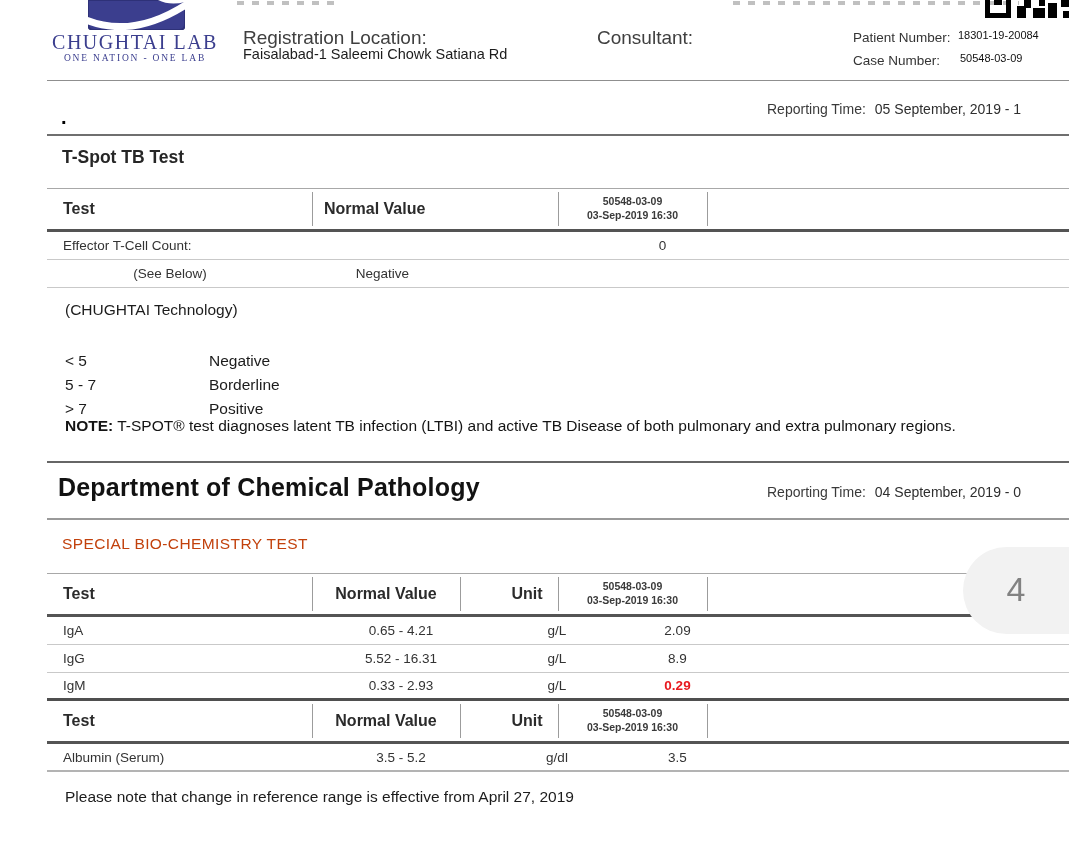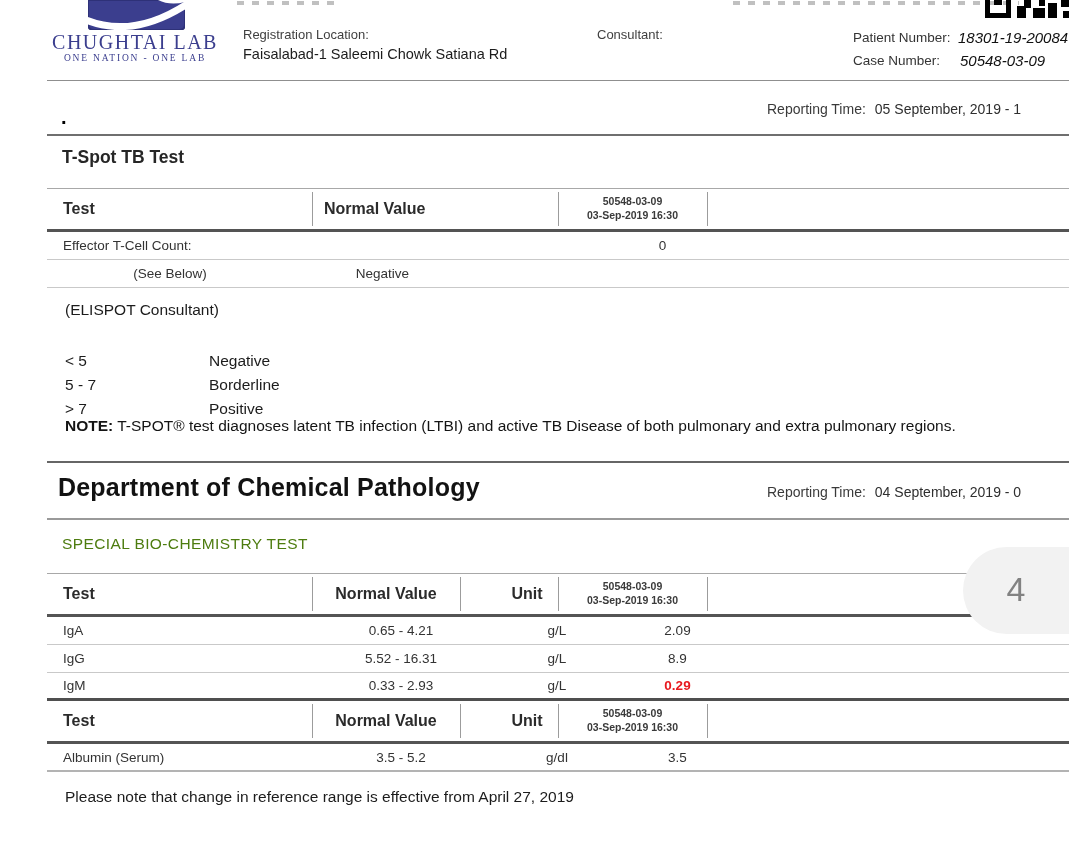--- a/index.html
+++ b/index.html
@@ -13,37 +13,37 @@
   
   .frag { height:4px; opacity:.55;
     background:repeating-linear-gradient(90deg,#8d8d8d 0 7px,transparent 7px 15px); }
 
   
   .logo-name { font-family:"Liberation Serif", serif; color:#3b3e8e;
     font-size:20px; letter-spacing:1.5px; text-align:center; }
   .logo-tag  { font-family:"Liberation Serif", serif; color:#3b3e8e;
     font-size:9.5px; letter-spacing:1.8px; text-align:center; }
 
-  .lbl  { font-size:13px; color:#3f3f3f; }
+  .lbl  { font-size:19px; color:#3f3f3f; }
   .val  { font-size:14.5px; color:#1c1c1c; }
   .idlbl{ font-size:13.5px; color:#343434; }
-  .idval{ font-size:15px; color:#111;font-style:italic; }
+  .idval{ font-size:11px; color:#111; }
 
   .rule { left:47px; width:1022px; }
   .rule-1 { height:1px; background:#8f8f8f; }
   .rule-2 { height:2px; background:#6f6f6f; }
   .rule-3 { height:2px; background:#666; }
   .rule-4 { height:2px; background:#9a9a9a; }
 
   .reporting { white-space:nowrap; overflow:hidden; font-size:14px; color:#3a3a3a; }
   .reporting .rv { margin-left:9px; color:#2f2f2f; }
 
   .sec-title { font-size:17.5px; font-weight:bold; color:#262626;text-align:right; }
   .dept-title{ font-size:25px; font-weight:bold; color:#121212; letter-spacing:.2px; }
-  .sub-title { font-size:15.5px; color:#4d7c0f; letter-spacing:.4px; }
+  .sub-title { font-size:15.5px; color:#c2410c; letter-spacing:.4px; }
 
   
   .tbl { position:absolute; left:47px; width:1022px; border-top:1px solid #a8a8a8; }
   .trow { display:flex; }
   .thead { height:43px; align-items:center; border-bottom:3px solid #545454; }
   .thead2 { border-top:none; }
   .tbody-row { height:28px; align-items:center; border-bottom:1px solid #c9c9c9; font-size:13.5px; color:#333;gap:15px; }
   .tbody-row.last-dark { border-bottom:3px solid #4f4f4f; }
   .tbody-row.last-mid  { border-bottom:2px solid #b3b3b3; }
   .c { flex:none; }
@@ -141,21 +141,21 @@
       <div class="c c-date cell-center">0</div>
       <div class="c c-fill"></div>
     </div>
     <div class="trow tbody-row">
       <div class="c c-norm1 cell-center">(See Below)</div>
       <div class="c c-date cell-center">Negative</div>
       <div class="c c-fill"></div>
     </div>
   </div>
 
-  <div class="abs body-text" style="left:65px; top:301px;">(ELISPOT Consultant)</div>
+  <div class="abs body-text" style="left:65px; top:301px;">(CHUGHTAI Technology)</div>
 
   <div class="abs" style="left:65px; top:349px;">
     <div class="ref-row">
       <div class="ref-range">&lt; 5</div>
       <div>Negative</div>
     </div>
     <div class="ref-row">
       <div class="ref-range">5 - 7</div>
       <div>Borderline</div>
     </div>

